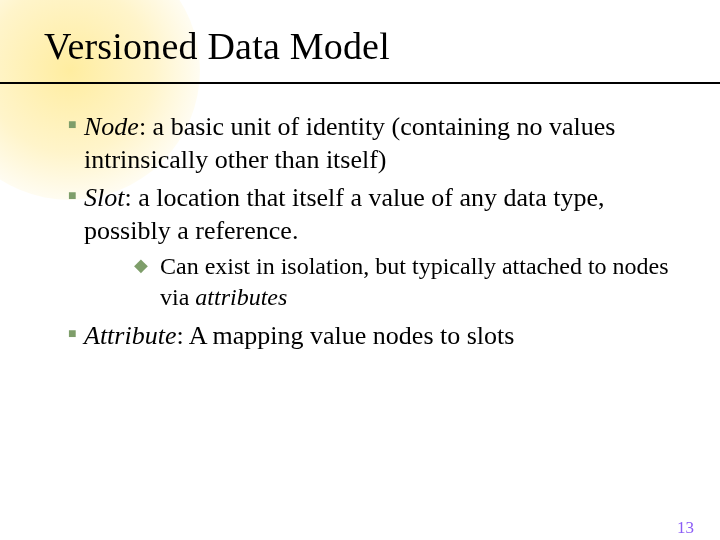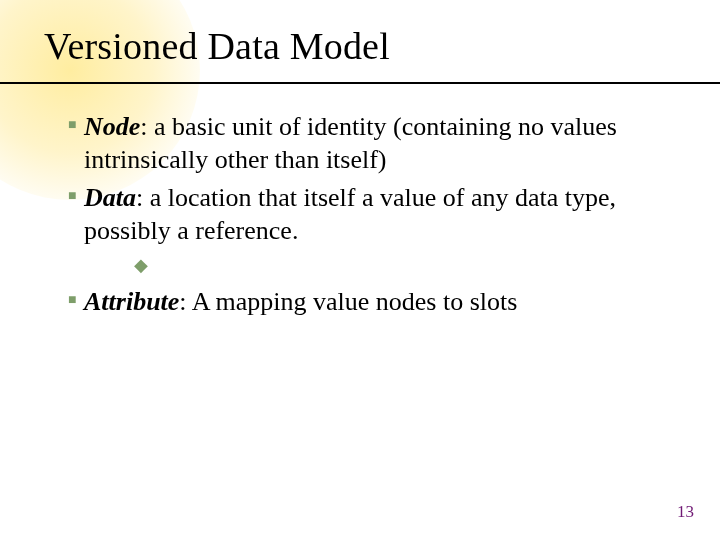--- a/index.html
+++ b/index.html
@@ -80,26 +80,26 @@
   .b2 .mark {
     flex: 0 0 auto;
     width: 26px;
     color: #7e9e6a;
     font-size: 18px;
     line-height: 28px;
   }
   .b2 .text {
     flex: 1 1 auto;
   }
-  .italic { font-style: italic; font-weight: bold; }
+  .italic { font-style: italic; }
   .pagenum {
     position: absolute;
-    bottom: 18px;
+    bottom: 2px;
     right: 26px;
-    color: #701a75;
+    color: #8b5cf6;
     font-size: 17px;
     font-family: "Times New Roman", Times, serif;
   }
 </style>
 </head>
 <body>
 
 <div class="bg-ellipse"></div>
 
 <div class="slide">
@@ -112,26 +112,29 @@
     <div class="b1">
       <div class="mark">■</div>
       <div class="text">
         <span class="italic">Node</span><span>: a basic unit of identity (containing no values intrinsically other than itself)</span>
       </div>
     </div>
 
     <div class="b1">
       <div class="mark">■</div>
       <div class="text">
-        <span class="italic">Data</span><span>: a location that itself a value of any data type, possibly a reference.</span>
+        <span class="italic">Slot</span><span>: a location that itself a value of any data type, possibly a reference.</span>
       </div>
     </div>
 
     <div class="b2">
       <div class="mark">◆</div>
+      <div class="text">
+        <span>Can exist in isolation, but typically attached to nodes via </span><span class="italic">attributes</span>
+      </div>
     </div>
 
     <div class="b1">
       <div class="mark">■</div>
       <div class="text">
         <span class="italic">Attribute</span><span>: A mapping value nodes to slots</span>
       </div>
     </div>
 
   </div>

